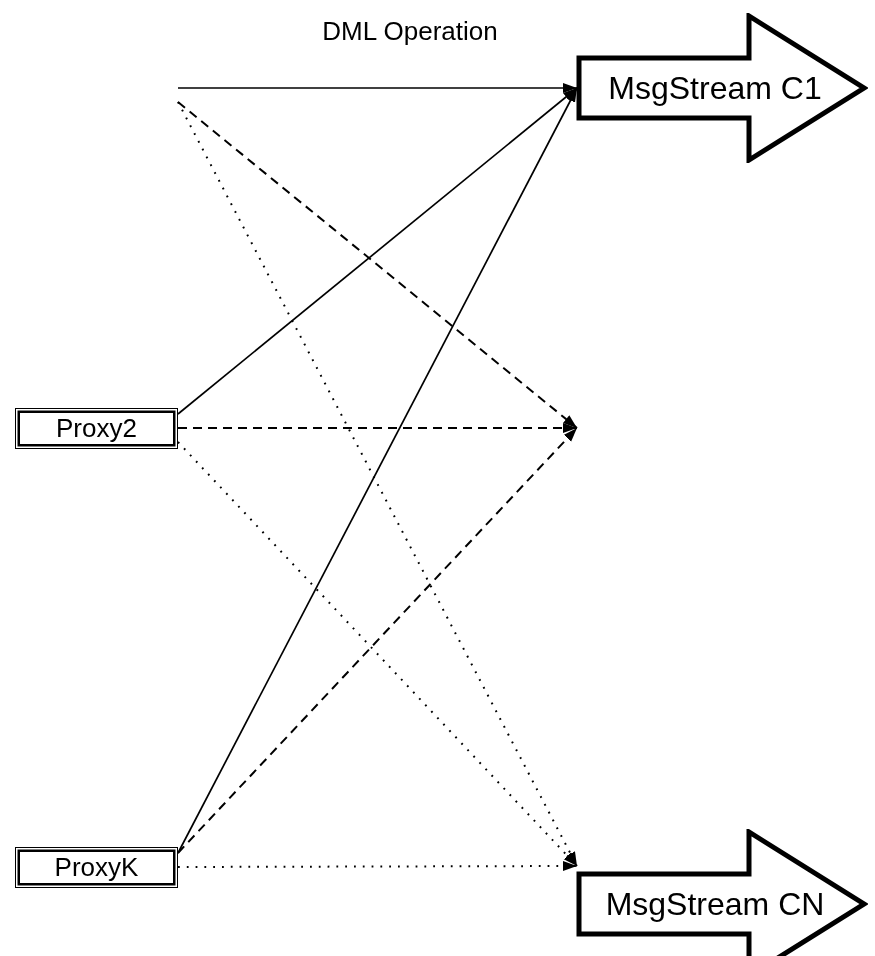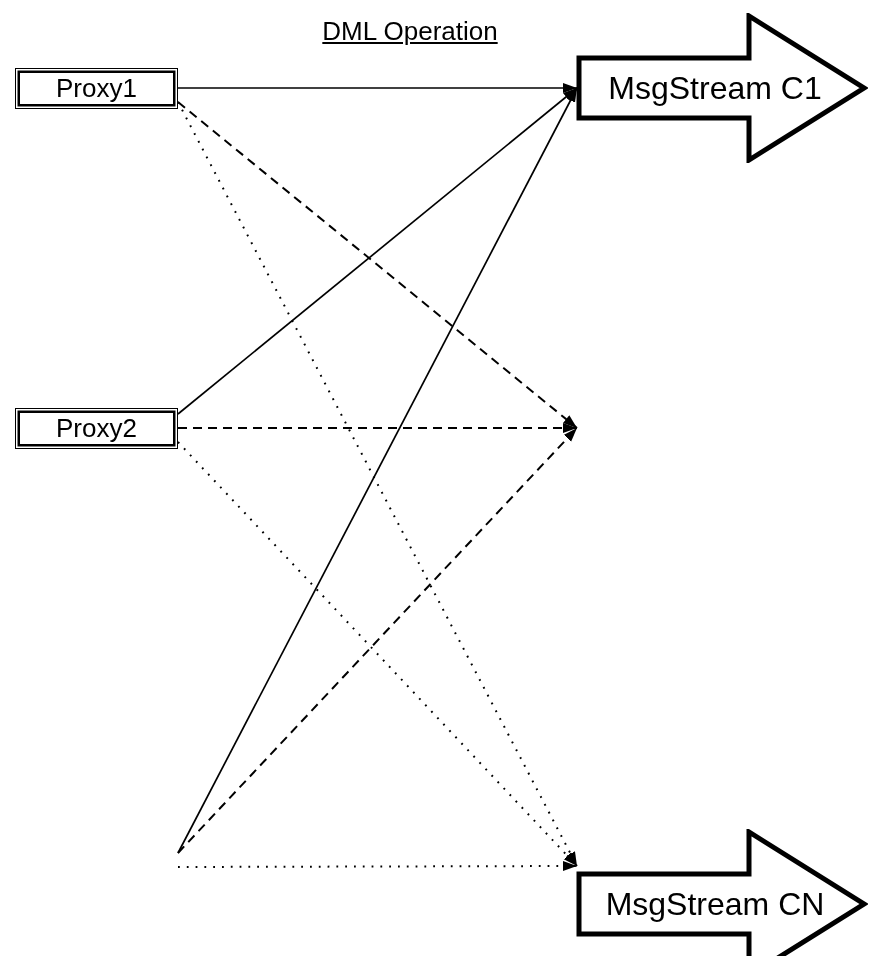--- a/index.html
+++ b/index.html
@@ -25,21 +25,20 @@
   }
   .diagram-title {
     position: absolute;
     left: 280px;
     top: 16px;
     width: 260px;
     text-align: center;
     font-size: 26px;
     line-height: 30px;
     white-space: nowrap;
-    text-decoration: underline;
   }
   .proxy {
     position: absolute;
     left: 15px;
     width: 163px;
     height: 41px;
     box-sizing: border-box;
     background: #ffffff;
     border: 1px solid #000000;
     box-shadow: inset 0 0 0 1.5px #ffffff, inset 0 0 0 4px #000000;
@@ -93,25 +92,25 @@
       <line x1="178" y1="442" x2="577" y2="866" stroke="#000000" stroke-width="2" stroke-dasharray="1.8 7" marker-end="url(#arrowhead)"></line>
       <line x1="178" y1="853" x2="577" y2="88" stroke="#000000" stroke-width="1.7" marker-end="url(#arrowhead)"></line>
       <line x1="178" y1="853" x2="577" y2="428" stroke="#000000" stroke-width="2" stroke-dasharray="9 6" marker-end="url(#arrowhead)"></line>
       <line x1="178" y1="867" x2="577" y2="866" stroke="#000000" stroke-width="2" stroke-dasharray="1.8 7" marker-end="url(#arrowhead)"></line>
     </svg>
 
   <div class="diagram-title">
     <div>DML Operation</div>
   </div>
 
-  <div class="proxy" style="top:68px">
-    <span>Proxy1</span>
-  </div>
   <div class="proxy" style="top:408px">
     <span>Proxy2</span>
+  </div>
+  <div class="proxy" style="top:847px">
+    <span>ProxyK</span>
   </div>
 
   <div class="stream" style="top:13px">
     <svg width="292" height="150" viewBox="0 0 292 150">
       <polygon points="3,45 173,45 173,3 288,75 173,147 173,105 3,105" fill="#ffffff" stroke="#000000" stroke-width="5" stroke-linejoin="miter"></polygon>
     </svg>
     <span class="stream-label">MsgStream C1</span>
   </div>
 
 

